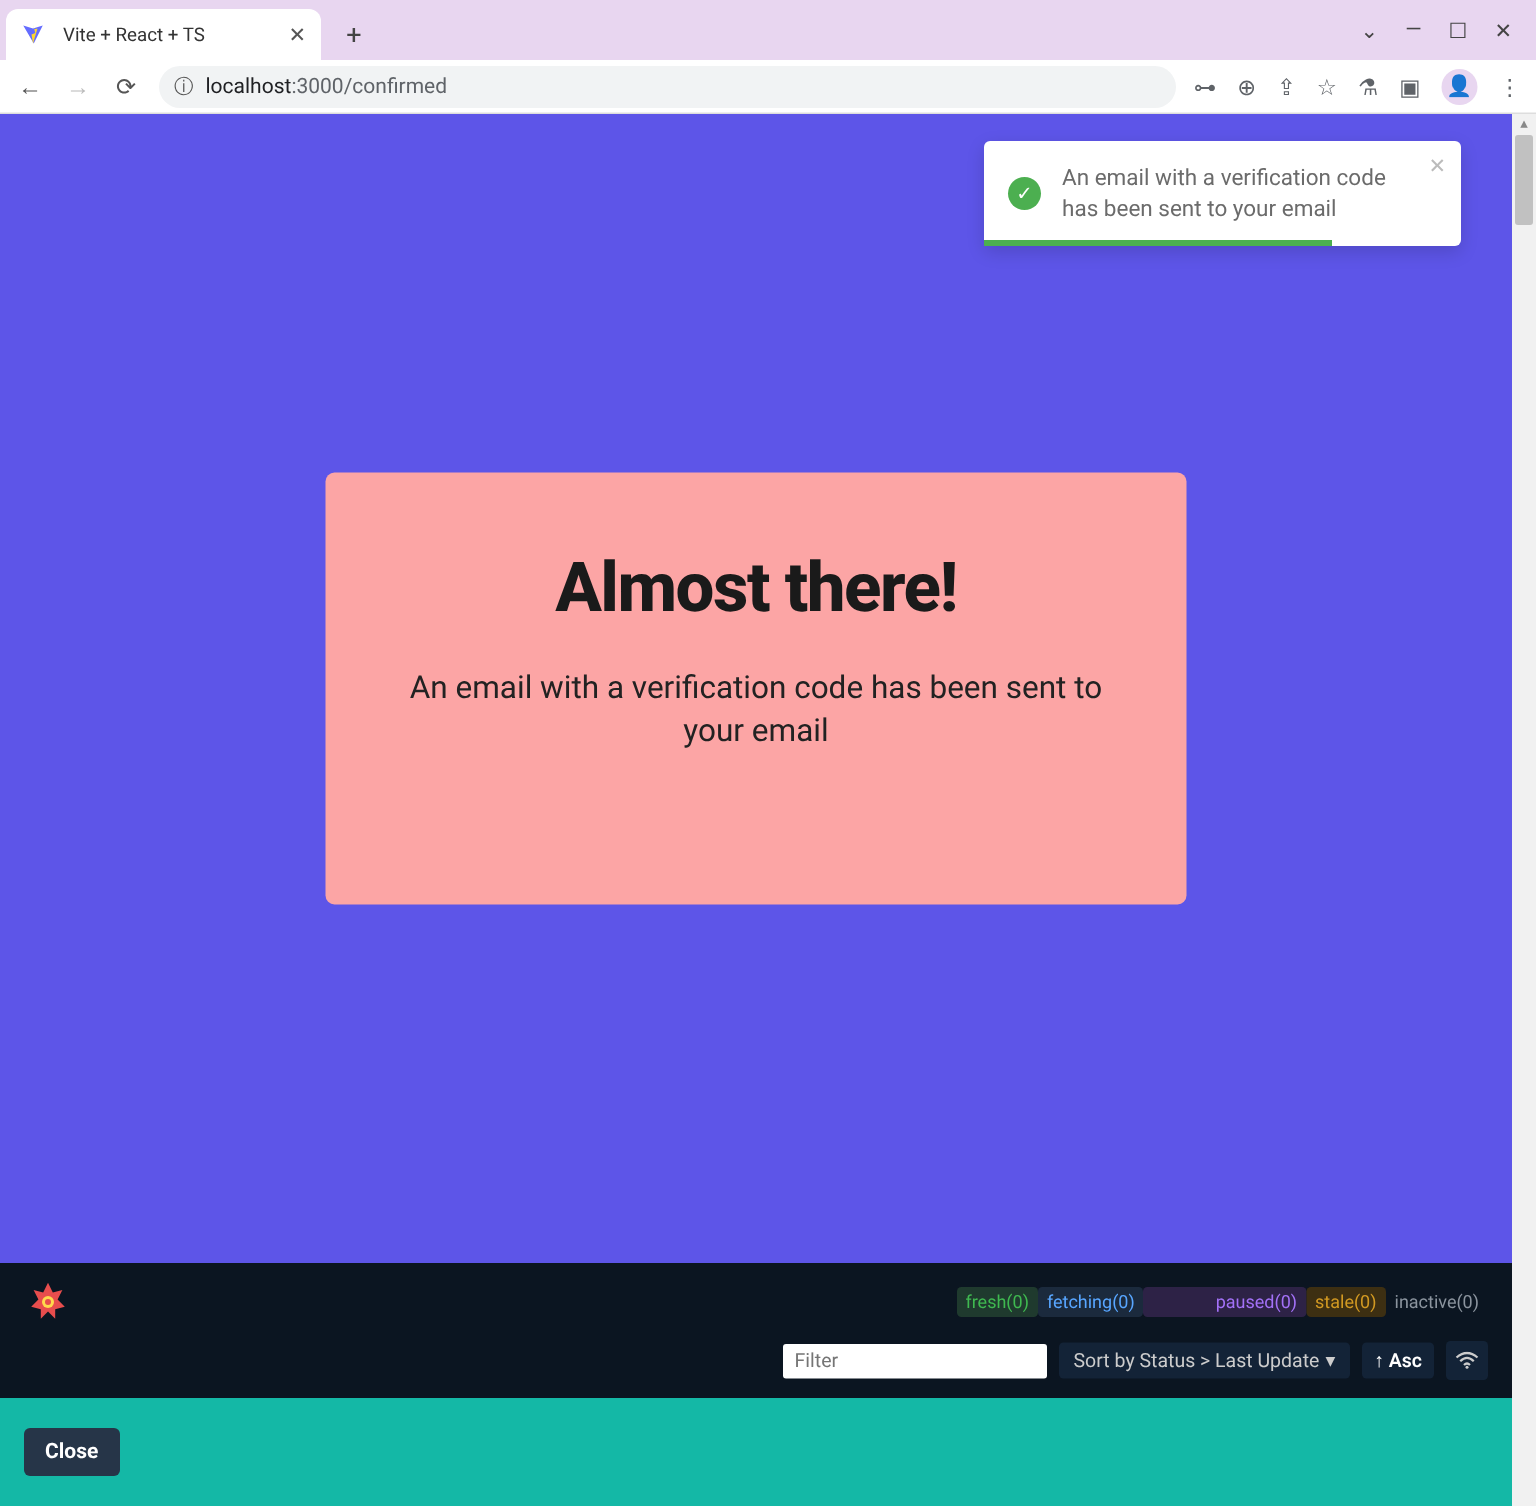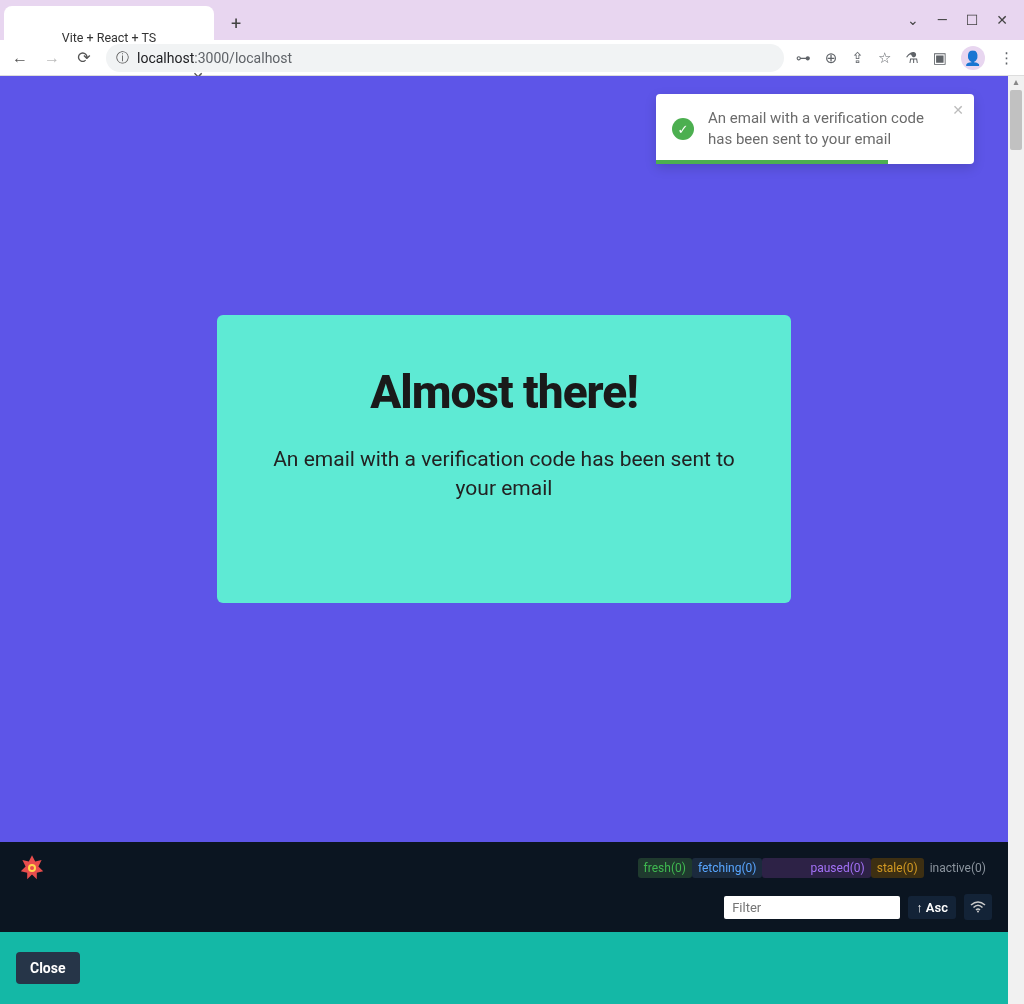--- a/index.html
+++ b/index.html
@@ -1,21 +1,21 @@
 <!DOCTYPE html>
 <html><head>
   <meta charset="utf-8">
   <style>
     * { margin: 0; padding: 0; box-sizing: border-box; font-family: -apple-system, BlinkMacSystemFont, "Segoe UI", Roboto, sans-serif; }
     body { width: 1024px; height: 1004px; overflow: hidden; background: #e8d6f0; position: relative; }
     
     
     .titlebar { height: 40px; background: #e8d6f0; display: flex; align-items: center; justify-content: space-between; padding: 0 4px; }
     .tabs-area { display: flex; align-items: flex-end; height: 100%; padding-top: 6px; }
-    .tab { background: #fff; height: 34px; min-width: 210px; border-radius: 8px 8px 0 0; display: flex; align-items: center; padding: 0 10px; gap: 24px; font-size: 12.5px; color: #333; flex-direction: column; }
+    .tab { background: #fff; height: 34px; min-width: 210px; border-radius: 8px 8px 0 0; display: flex; align-items: center; padding: 0 10px; gap: 12px; font-size: 12.5px; color: #333; }
     .tab .favicon { width: 16px; height: 16px; }
     .tab .close-x { margin-left: auto; font-size: 14px; color: #555; cursor: pointer; }
     .newtab { width: 28px; height: 28px; display: flex; align-items: center; justify-content: center; color: #444; font-size: 18px; cursor: pointer; margin-left: 8px; margin-bottom: 3px;}
     .window-controls { display: flex; gap: 18px; padding-right: 12px; color: #444; }
     .window-controls span { cursor: pointer; font-size: 14px; }
     .window-controls .chev { font-size: 14px; }
     
     .toolbar { height: 36px; background: #fff; display: flex; align-items: center; padding: 0 10px; gap: 12px; border-bottom: 1px solid #ddd;}
     .nav-icon { color: #555; font-size: 16px; cursor: pointer; width: 20px; text-align:center;}
     .nav-icon.disabled { color: #bbb; }
@@ -28,21 +28,21 @@
     .avatar { width: 24px; height: 24px; background: #e8d6f0; border-radius: 50%; display: flex; align-items: center; justify-content: center; color: #9c27b0; font-size: 14px;}
     
     
     .viewport { position: relative; height: calc(1004px - 76px); display: flex; flex-direction: column; }
     .scrollbar { position: absolute; right: 0; top: 0; bottom: 0; width: 16px; background: #f1f1f1; }
     .scrollbar-thumb { background: #c1c1c1; position: absolute; left: 2px; right: 2px; top: 2px; height: 60px; border-radius: 2px;}
     .scrollbar-up { position: absolute; top: 0; left: 0; right:0; text-align:center; font-size:10px; color:#888;}
     
     .page-main { flex: 1; background: #5d55e8; display: flex; align-items: center; justify-content: center; position: relative; margin-right: 16px;}
     
-    .card { background: #5eead4; border-radius: 6px; width: 574px; padding: 50px 40px 60px; text-align: center; }
+    .card { background: #fca5a5; border-radius: 6px; width: 574px; padding: 50px 40px 60px; text-align: center; }
     .card h1 { font-size: 46px; font-weight: 800; color: #1a1a1a; margin-bottom: 26px; letter-spacing: -1px;}
     .card .subtitle { font-size: 21px; color: #222; line-height: 1.4; margin-bottom: 40px; font-weight: 400;}
     .card .prompt { font-size: 18px; color: #222; }
     .card .prompt a { color: #3838b8; text-decoration: underline; }
     
     
     .toast { position: absolute; top: 18px; right: 34px; background: #fff; border-radius: 4px; box-shadow: 0 4px 12px rgba(0,0,0,0.15); width: 318px; padding: 14px 34px 14px 16px; display: flex; align-items: center; gap: 14px; }
     .toast-check { width: 22px; height: 22px; background: #4caf50; border-radius: 50%; display: flex; align-items: center; justify-content: center; color: #fff; font-size: 13px; flex-shrink: 0;}
     .toast-text { font-size: 15px; color: #6b6b6b; line-height: 1.4; }
     .toast-close { position: absolute; top: 8px; right: 10px; color: #bbb; font-size: 14px; cursor: pointer; }
@@ -90,21 +90,21 @@
     <span>✕</span>
   </div>
 </div>
 
 <div class="toolbar">
   <span class="nav-icon">←</span>
   <span class="nav-icon disabled">→</span>
   <span class="nav-icon">⟳</span>
   <div class="addr-bar">
     <span class="secure">ⓘ</span>
-    <span><span class="addr-host">localhost</span><span class="addr-path">:3000/localhost</span></span>
+    <span><span class="addr-host">localhost</span><span class="addr-path">:3000/confirmed</span></span>
   </div>
   <div class="right-icons">
     <span>⊶</span>
     <span>⊕</span>
     <span>⇪</span>
     <span>☆</span>
     <span>⚗</span>
     <span>▣</span>
     <span class="avatar">👤</span>
     <span>⋮</span>
@@ -137,20 +137,24 @@
       <div class="badges">
         <span class="badge fresh">fresh(0)</span>
         <span class="badge fetching">fetching(0)</span>
         <span class="badge paused">paused(0)</span>
         <span class="badge stale">stale(0)</span>
         <span class="badge inactive">inactive(0)</span>
       </div>
     </div>
     <div class="devtools-controls">
       <input class="filter-input" placeholder="Filter" style="">
+      <button class="sort-btn">
+          <span>Sort by Status &gt; Last Update</span> 
+          <span>▾</span>
+        </button>
       <button class="asc-btn">↑ Asc</button>
       <div class="wifi-btn">
         <svg width="16" height="12" viewBox="0 0 16 12">
             <path fill="none" stroke="#ccc" stroke-width="1.5" d="M1 4 Q8 -2 15 4 M3.5 6.5 Q8 2 12.5 6.5 M6 9 Q8 7 10 9"></path>
             <circle cx="8" cy="10.5" r="1" fill="#ccc"></circle>
           </svg>
       </div>
     </div>
   </div>
   <div class="devtools-bottom">

